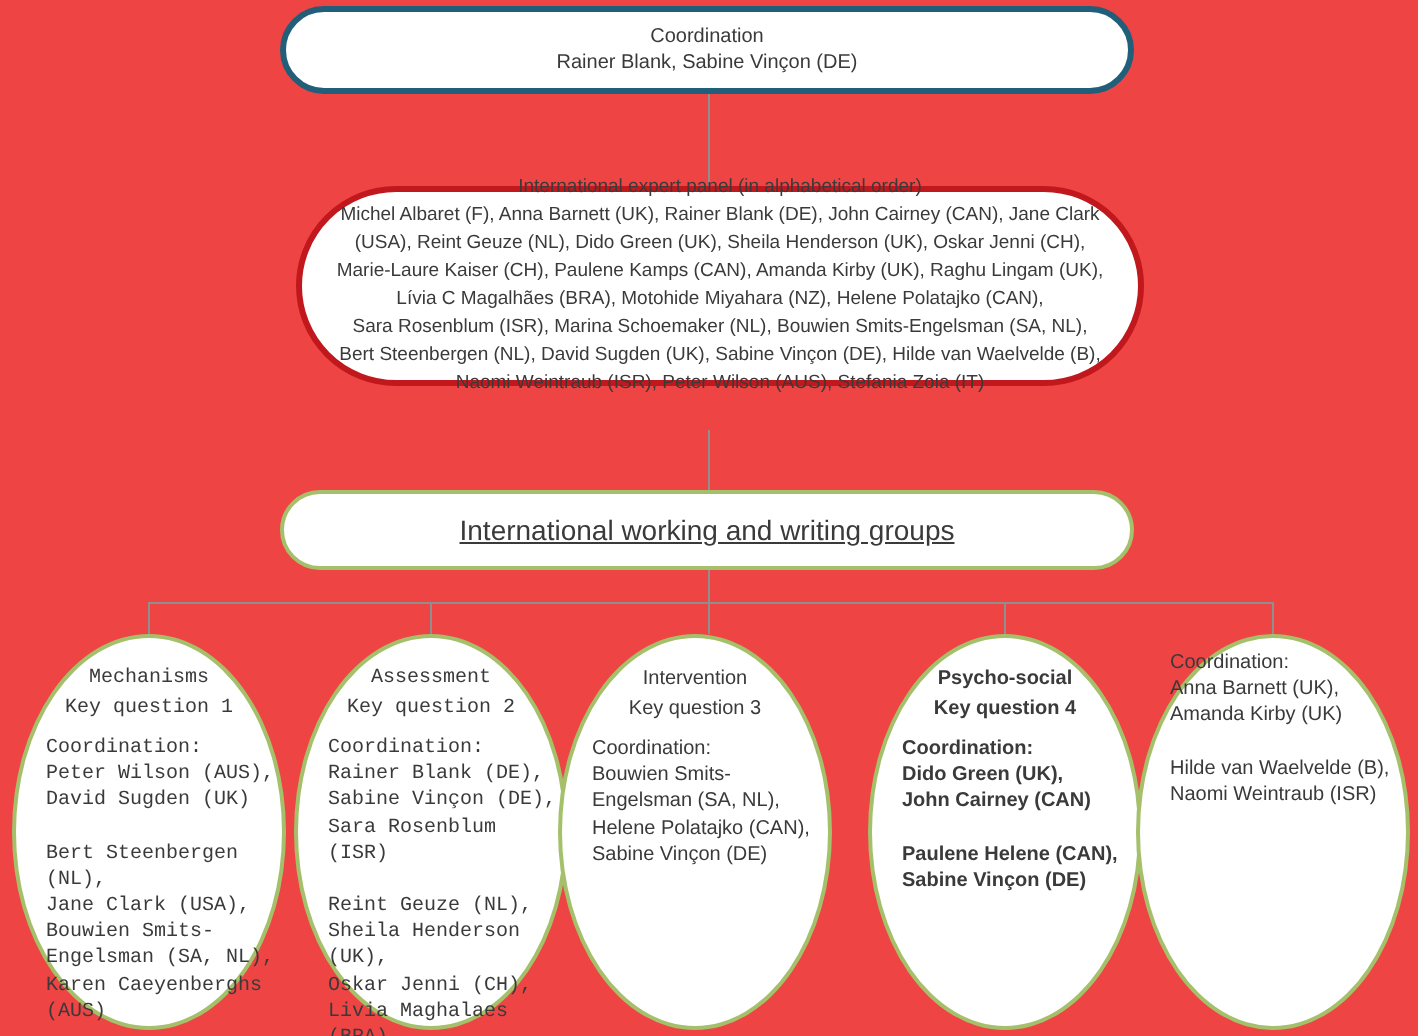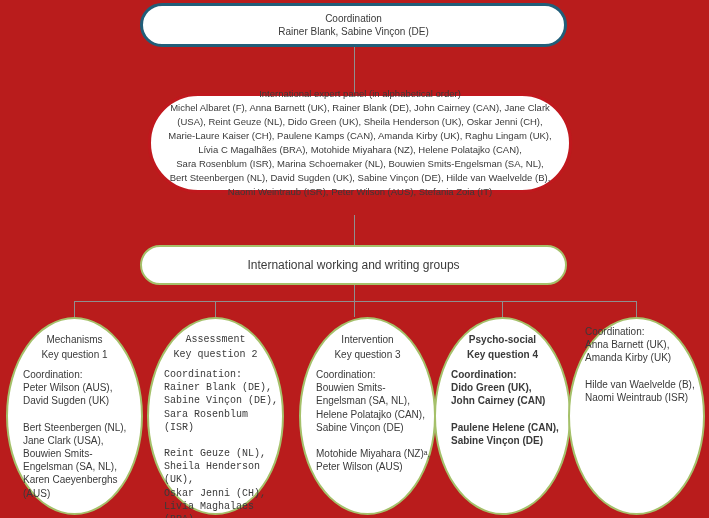--- a/index.html
+++ b/index.html
@@ -4,38 +4,39 @@
 <style>
   :root{
     --coordination-border:#215e79;
     --panel-border:#c0181d;
     --group-border:#a5c06a;
     --connector:#8f8f8f;
     --text:#3a3a3a;
   }
   html,body{margin:0;padding:0;background:#ffffff;}
   body{font-family:"Liberation Sans","DejaVu Sans",sans-serif;color:var(--text);}
-  .canvas{position:relative;width:709px;height:518px;background:#b91c1c;overflow:hidden;}
+  .canvas{position:relative;width:709px;height:518px;background:#ef4444;overflow:hidden;}
 
   .node{position:absolute;box-sizing:border-box;background:#ffffff;display:flex;align-items:center;justify-content:center;text-align:center;}
 
   .coordination-box{
     left:140px;top:3px;width:427px;height:44px;
     border:3px solid var(--coordination-border);border-radius:22px;
     font-size:10px;line-height:13.5px;white-space:pre-line;
   }
   .expert-panel-box{
     left:148px;top:93px;width:424px;height:100px;
     border:3px solid var(--panel-border);border-radius:60px;
     font-size:9.5px;line-height:14px;white-space:pre-line;
   }
   .working-groups-box{
     left:140px;top:245px;width:427px;height:40px;
     border:2.5px solid var(--group-border);border-radius:20px;
-    font-size:12px;
+    font-size:14px;
+    text-decoration:underline;
   }
 
   .vline,.hline{position:absolute;background:var(--connector);}
   .vline{width:1px;}
   .hline{height:1px;}
   .v1{left:354px;top:47px;height:46px;}
   .v2{left:354px;top:215px;height:30px;}
   .v3{left:354px;top:285px;height:32px;}
   .hbar{left:74px;top:301px;width:563px;}
   .d1{left:74px;top:301px;height:16px;}
@@ -51,23 +52,23 @@
     margin-top:13px;text-align:center;font-size:10px;line-height:15px;white-space:pre-line;
   }
   .g-coordination{
     margin-top:6px;padding-left:15px;text-align:left;
     font-size:10px;line-height:13.2px;white-space:pre-line;
   }
   .g-members{
     margin-top:13px;padding-left:15px;text-align:left;
     font-size:10px;line-height:13.2px;white-space:pre-line;
   }
-  .g1{left:6px;}
+  .g1{left:6px;font-family:Liberation Mono, monospace;}
   .g2{left:147px;font-family:Liberation Mono, monospace;}
-  .g3{left:299px;}
+  .g3{left:279px;}
   .g4{left:434px;font-weight:bold;}
   .g5{left:568px;}
 </style>
 </head>
 <body>
 
 <div class="canvas">
 
   <div class="node coordination-box">
     <div>Coordination
@@ -129,22 +130,20 @@
   </div>
 
   <div class="group g3">
     <div class="g-heading">Intervention
 Key question 3</div>
     <div class="g-coordination">Coordination:
 Bouwien Smits-
 Engelsman (SA, NL),
 Helene Polatajko (CAN),
 Sabine Vinçon (DE)</div>
-    <div class="g-members">Motohide Miyahara (NZ)ᵃ,
-Peter Wilson (AUS)</div>
   </div>
 
   <div class="group g4">
     <div class="g-heading">Psycho-social
 Key question 4</div>
     <div class="g-coordination">Coordination:
 Dido Green (UK),
 John Cairney (CAN)</div>
     <div class="g-members">Paulene Helene (CAN),
 Sabine Vinçon (DE)</div>

